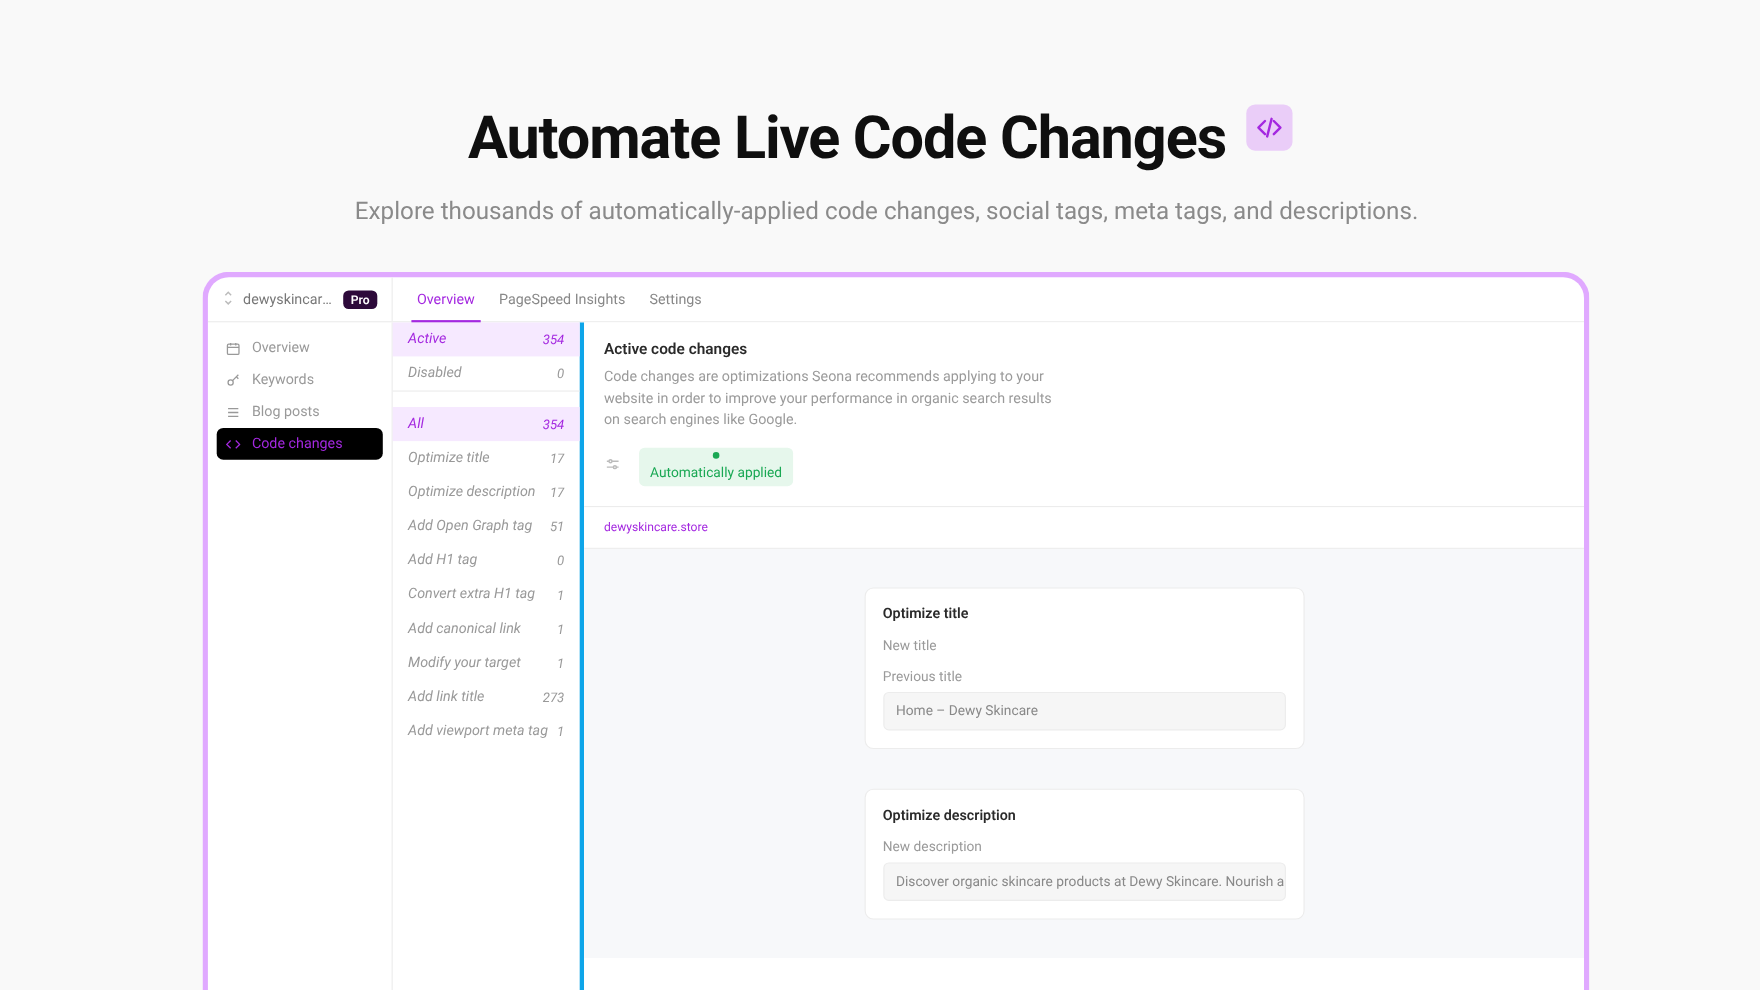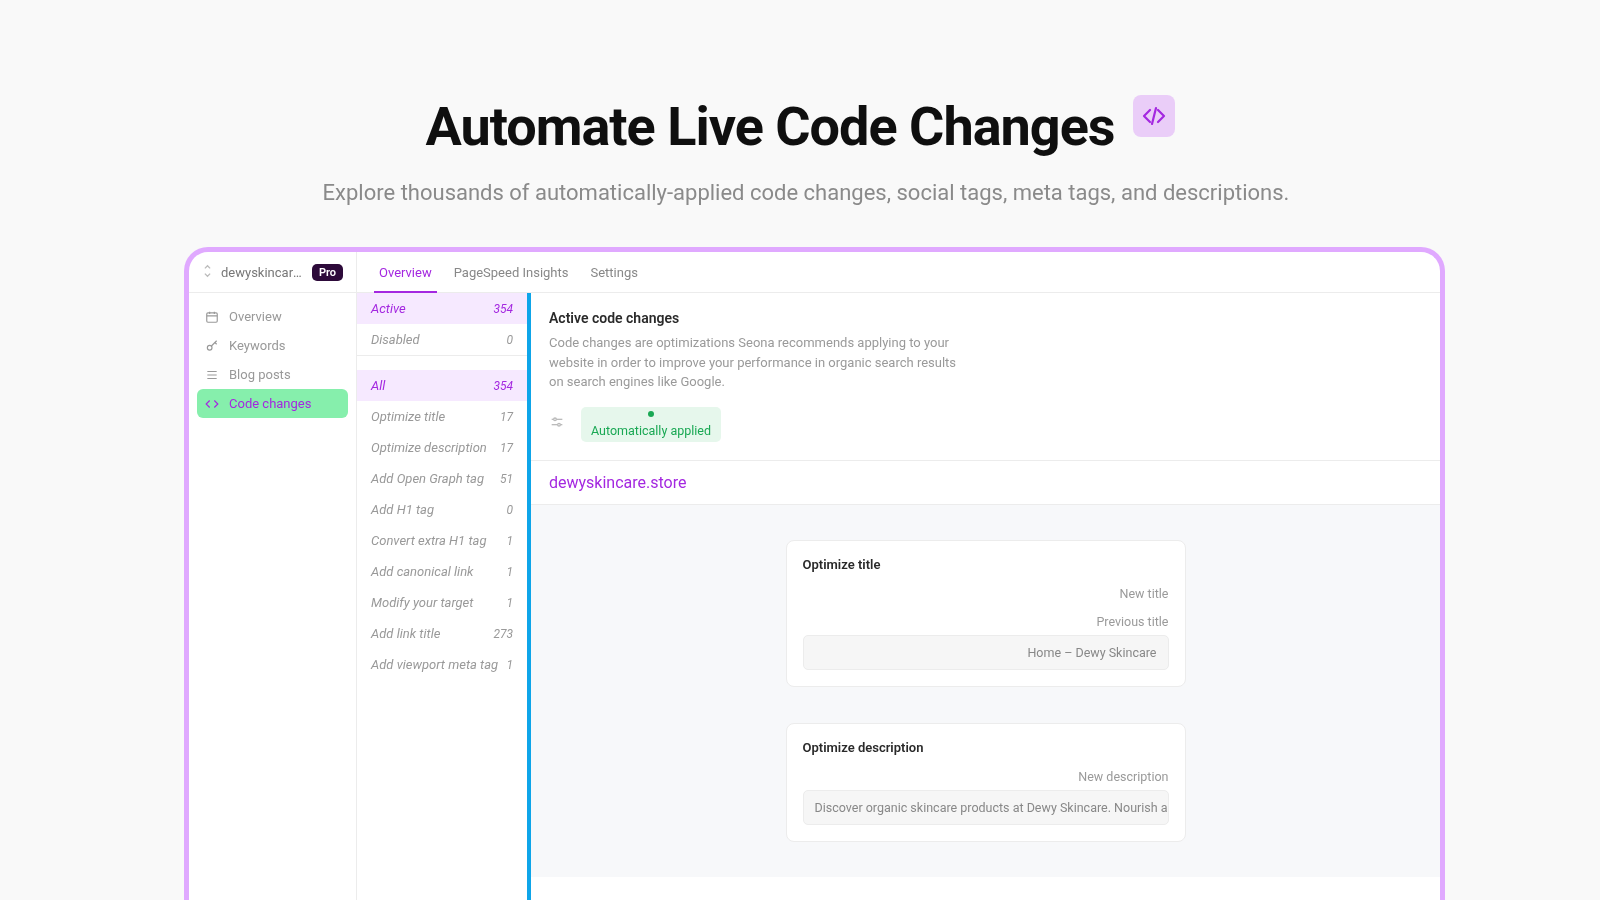--- a/index.html
+++ b/index.html
@@ -23,45 +23,45 @@
 .pro-badge { background:#2d0a3a; color:#fff; font-size:11px; font-weight:600; padding:2px 7px; border-radius:5px; }
 .selector-icon { color:#bbb; flex-shrink:0; }
 .tabs { display:flex; align-items:center; gap:0; padding-left:17px; height:100%; }
 .tab { font-size:13px; color:#888; padding:0 5px; height:100%; display:flex; align-items:center; position:relative; cursor:pointer; margin-right:12px; }
 .tab.active { color:#a428e0; }
 .tab.active::after { content:""; position:absolute; left:0; right:0; bottom:-1px; height:2px; background:#a428e0; }
 
 .body-row { display:flex; flex:1; overflow:hidden; }
 .left-nav { width:168px; border-right:1px solid #ececec; padding:9px 8px; }
 .nav-item { display:flex; align-items:center; gap:10px; padding:7px 8px; font-size:13px; color:#999; border-radius:6px; cursor:pointer; }
-.nav-item.active { background:#86efac; color:#a428e0; }
+.nav-item.active { background:#000000; color:#a428e0; }
 .nav-item .ic { width:14px; height:14px; display:flex; align-items:center; justify-content:center; }
 
 .mid-col { width:174px; border-right:4px solid #0ea5e9; display:flex; flex-direction:column;font-style:italic; }
 .filter-item { display:flex; justify-content:space-between; align-items:center; padding:8px 14px; font-size:13px; color:#999; cursor:pointer; }
 .filter-item.highlight { background:#f6e9ff; color:#a428e0; }
 .filter-item .count { color:inherit; font-size:12px; }
 .filter-sep { height:1px; background:#ececec; margin:0; }
 .filter-group-gap { height:14px; }
 
 .main { flex:1; overflow:hidden; background:#fff; }
 .main-header { padding:17px 18px 18px; }
 .main-title { font-size:14px; font-weight:600; color:#2a2a2a; }
 .main-desc { font-size:13px; color:#9a9a9a; margin-top:7px; max-width:420px; line-height:1.5; }
 .auto-row { display:flex; align-items:center; gap:16px; margin-top:15px; }
 .auto-chip { display:flex; align-items:center; gap:6px; background:#e6f7ec; color:#1aa854; font-size:12.5px; padding:4px 10px; border-radius:5px;flex-direction:column; }
 .auto-dot { width:6px; height:6px; border-radius:50%; background:#1aa854; }
 .sliders-icon { color:#bbb; }
-.url-bar { border-top:1px solid #ececec; border-bottom:1px solid #ececec; padding:12px 18px; font-size:16px; color:#a428e0; cursor:pointer; }
+.url-bar { border-top:1px solid #ececec; border-bottom:1px solid #ececec; padding:12px 18px; font-size:11px; color:#a428e0; cursor:pointer; }
 .detail-area { background:#f7f8fa; padding:35px 0; display:flex; flex-direction:column; align-items:center; gap:36px; }
 .card { width:400px; background:#fff; border:1px solid #ececec; border-radius:8px; padding:16px; }
 .card-title { font-size:13px; font-weight:600; color:#2a2a2a; margin-bottom:14px; }
 .field-label { font-size:12.5px; color:#9a9a9a; margin-bottom:6px; }
 .field-value { background:#f6f6f6; border:1px solid #ececec; border-radius:5px; padding:9px 11px; font-size:12.5px; color:#888; white-space:nowrap; overflow:hidden; }
-.field-block { margin-bottom:13px;text-align:right; }
+.field-block { margin-bottom:13px; }
 .field-block:last-child { margin-bottom:0; }
 </style>
 </head>
 <body>
 
 <div class="page">
   <div class="hero">
     <div class="hero-title-row">
       <div class="hero-title">Automate Live Code Changes</div>
       <div class="hero-icon">

